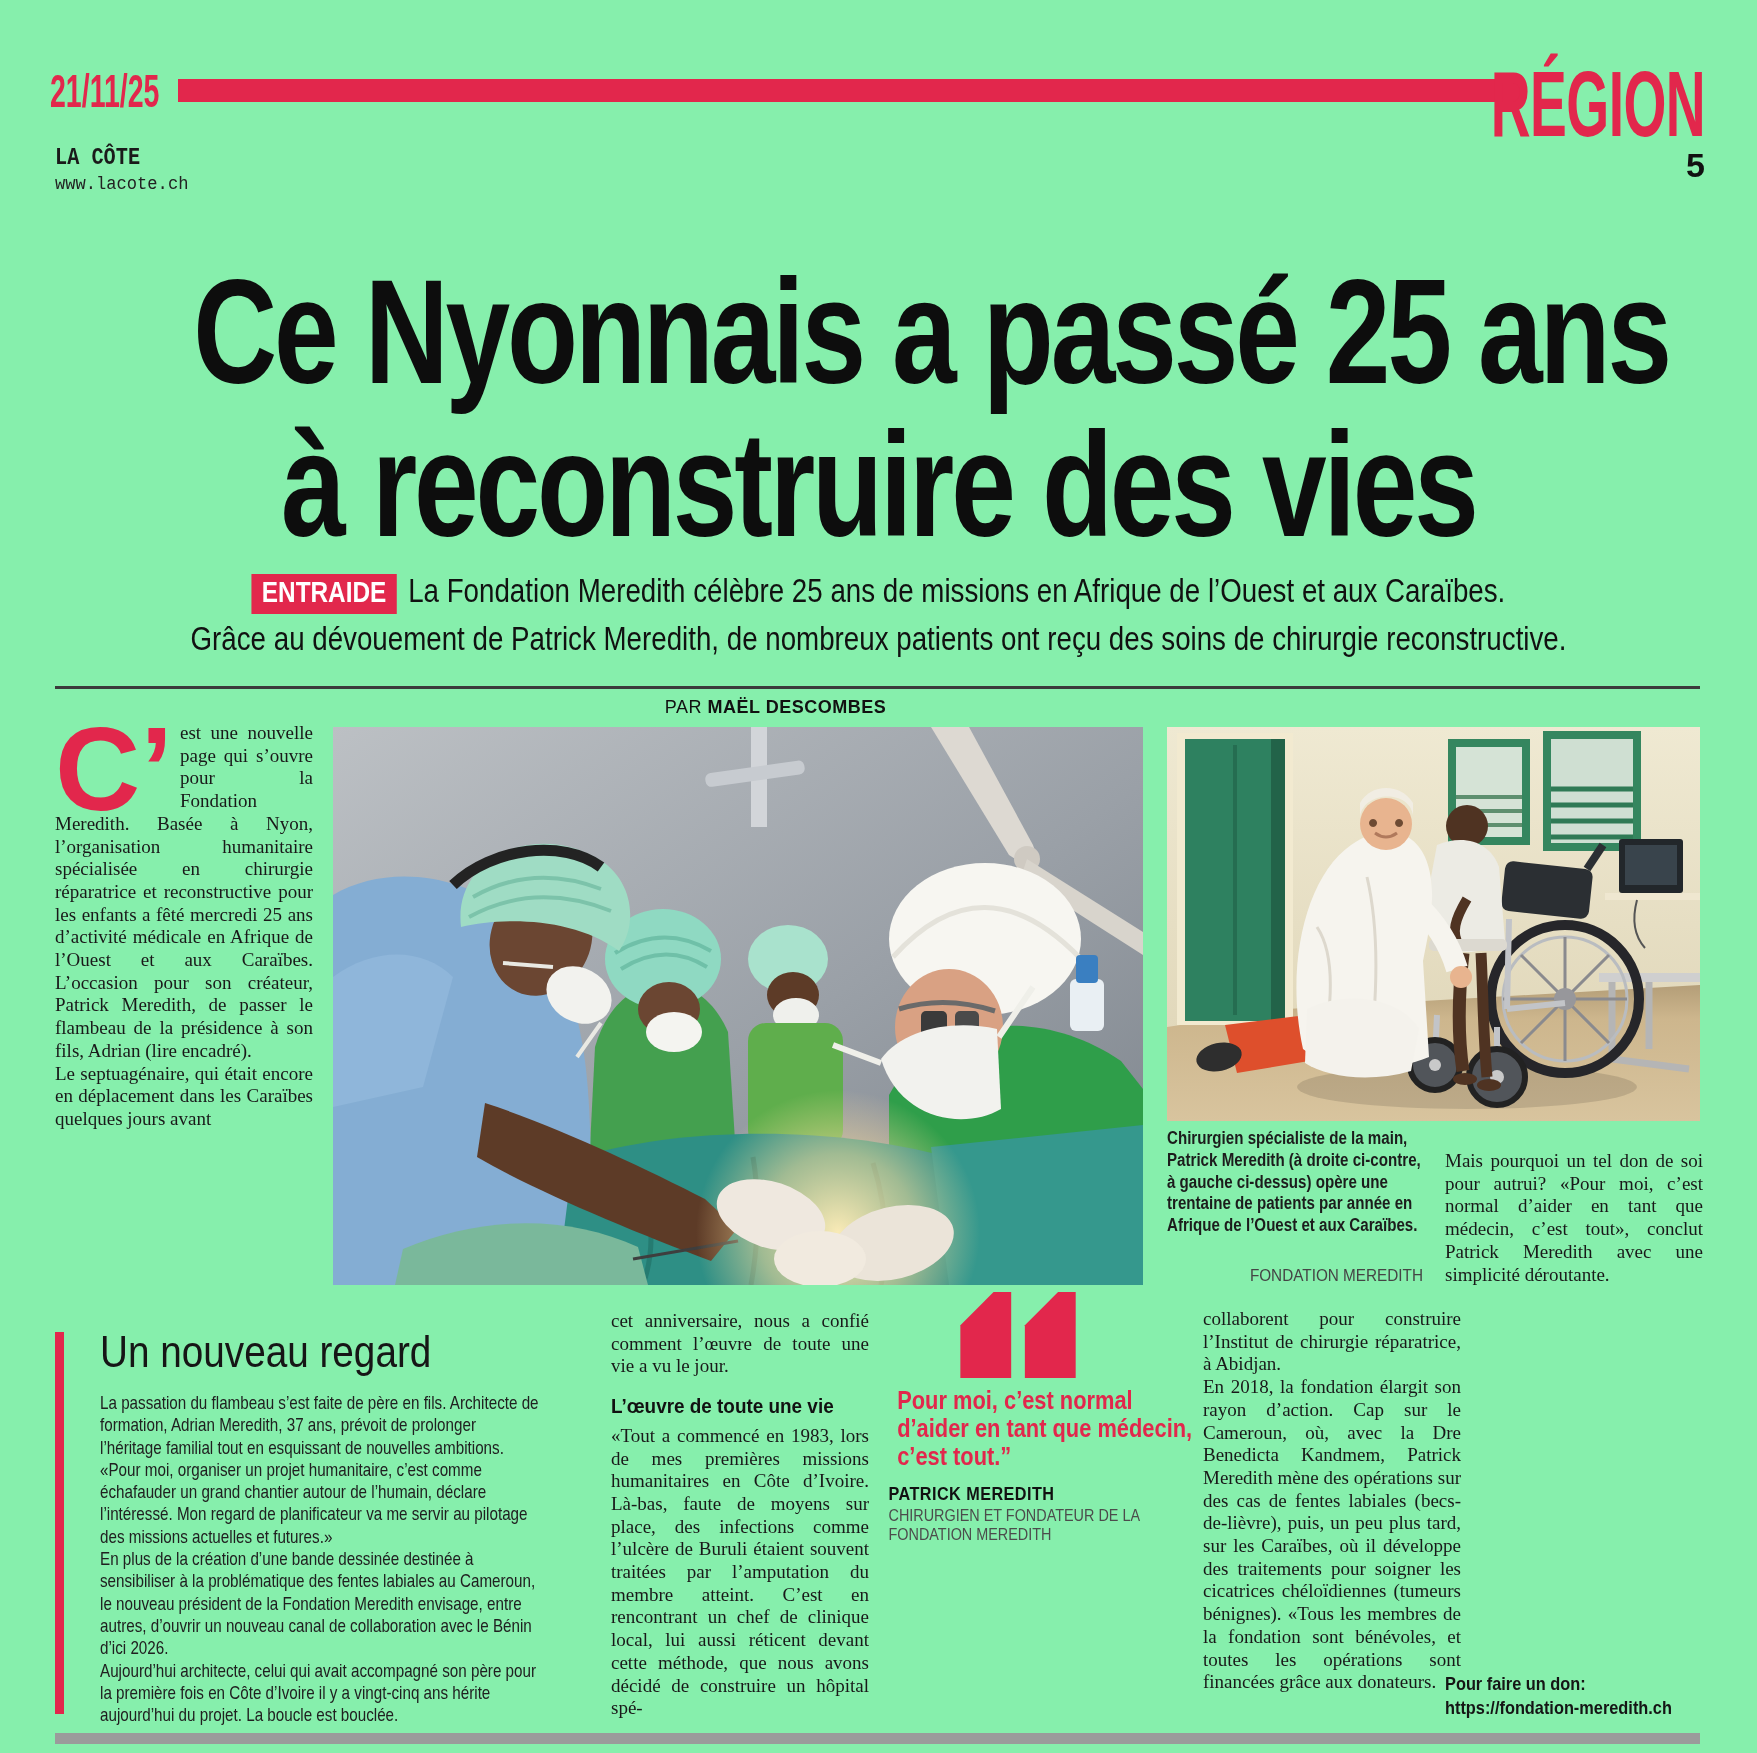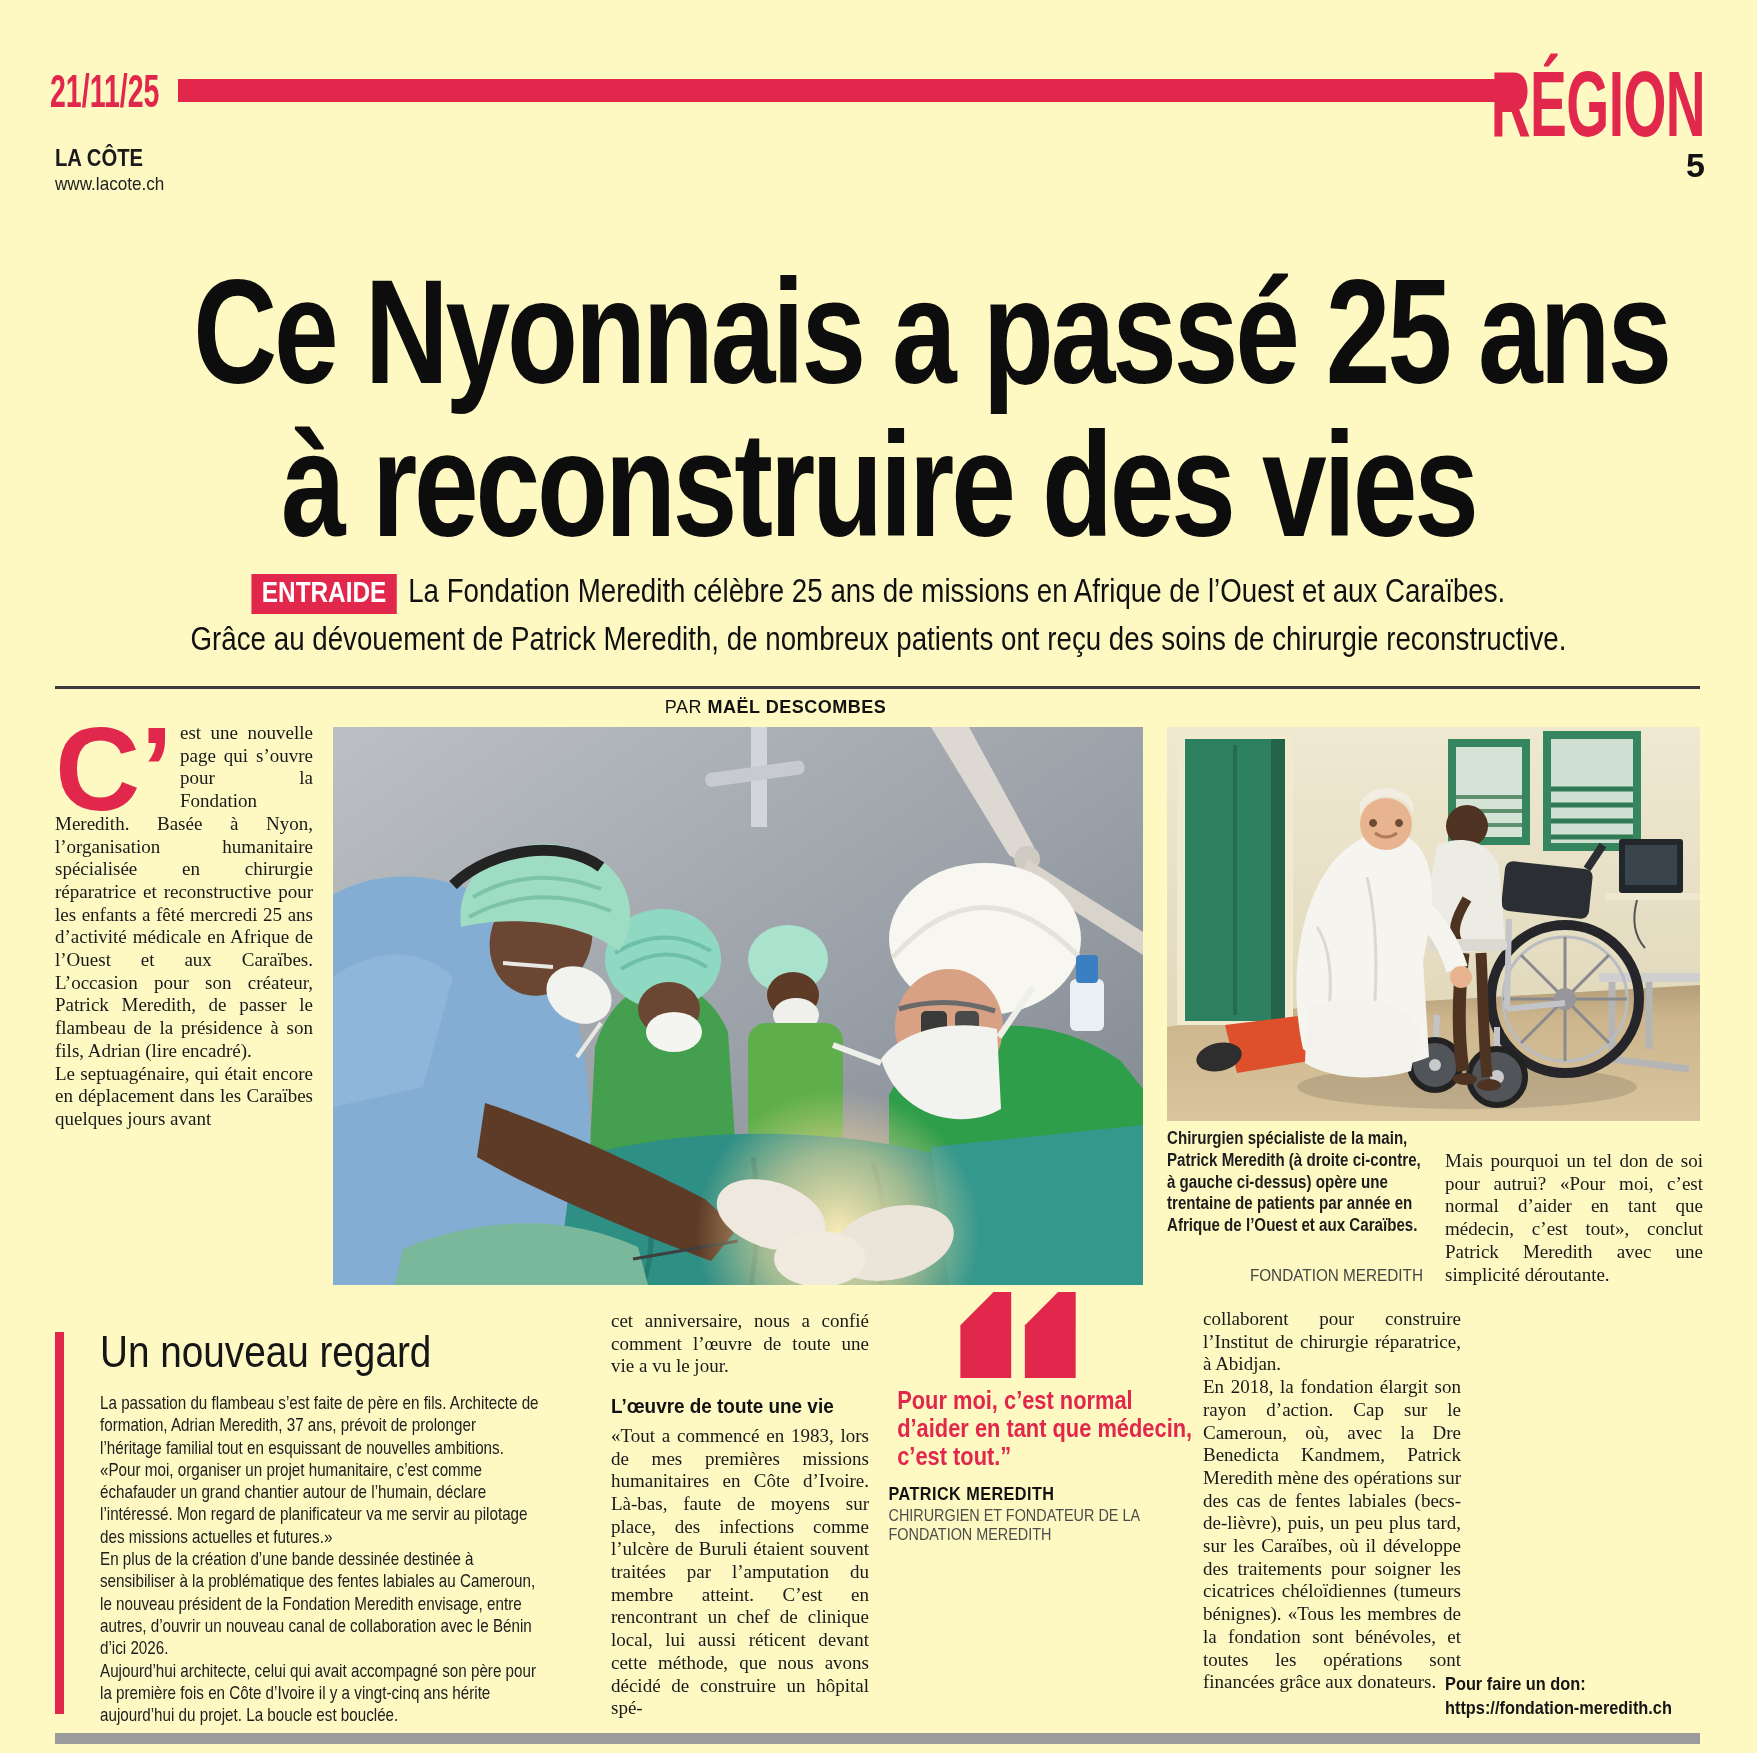--- a/index.html
+++ b/index.html
@@ -1,25 +1,25 @@
 <!DOCTYPE html>
 <html lang="fr"><head>
 <meta charset="utf-8">
 <style>
   html,body{margin:0;padding:0;background:#e9e9e9;}
-  #page{position:relative;width:1757px;height:1753px;background:#fef9c3;overflow:hidden;
+  #page{position:relative;width:1757px;height:1753px;background:#86efac;overflow:hidden;
         font-family:"Liberation Sans",sans-serif;color:#1a1a1a;}
   .abs{position:absolute;}
   
   .date{left:50px;top:64px;font-weight:700;font-size:46px;color:#e2274c;
         transform:scaleX(0.62);transform-origin:left top;letter-spacing:0px;white-space:nowrap;}
   .topbar{left:178px;top:79px;width:1345px;height:23px;background:#e2274c;}
   .section{left:1175px;top:52px;width:530px;text-align:right;font-weight:700;font-size:92px;color:#e2274c;
         transform:scaleX(0.60);transform-origin:right top;letter-spacing:-1px;white-space:nowrap;}
-  .brand{left:55px;top:146px;line-height:1.1;}
+  .brand{left:55px;top:146px;line-height:1.1;font-family:Liberation Mono, monospace;}
   .brand .name{font-weight:700;font-size:23px;letter-spacing:0;transform:scaleX(0.88);transform-origin:left top;display:block;}
   .brand .site{font-size:19px;color:#222;transform:scaleX(0.9);transform-origin:left top;display:block;margin-top:3px;}
   .pageno{left:1630px;top:146px;width:75px;text-align:right;font-weight:700;font-size:34px;color:#111;}
   
   .headline{left:0;top:255px;width:1757px;text-align:center;font-weight:700;font-size:149px;
         line-height:153px;color:#0d0d0d;letter-spacing:-4px;transform:scaleX(0.78);transform-origin:center top;white-space:nowrap;}
   
   .kickrow{left:0;top:572px;width:1757px;text-align:center;font-size:33px;color:#111;
         transform:scaleX(0.84);transform-origin:center top;white-space:nowrap;}
   .kickrow .badge{display:inline-block;background:#e2274c;color:#fff;font-weight:700;font-size:29px;

